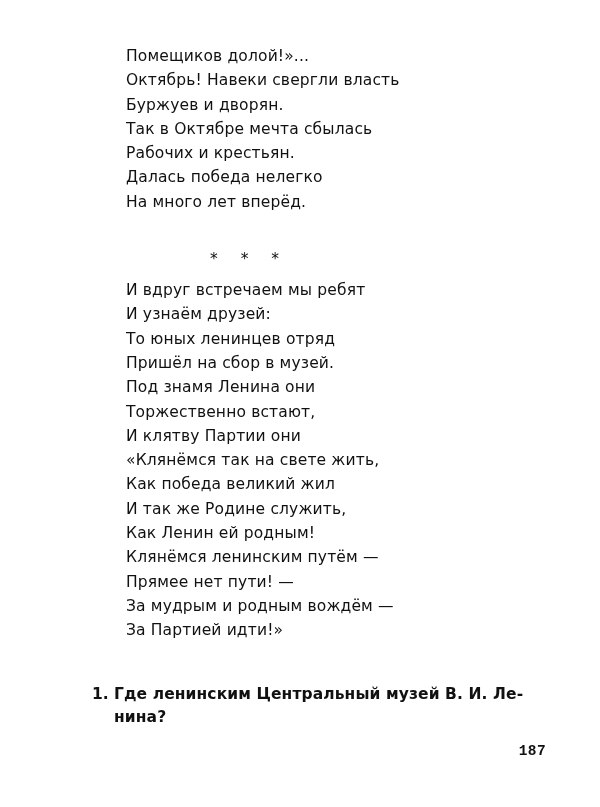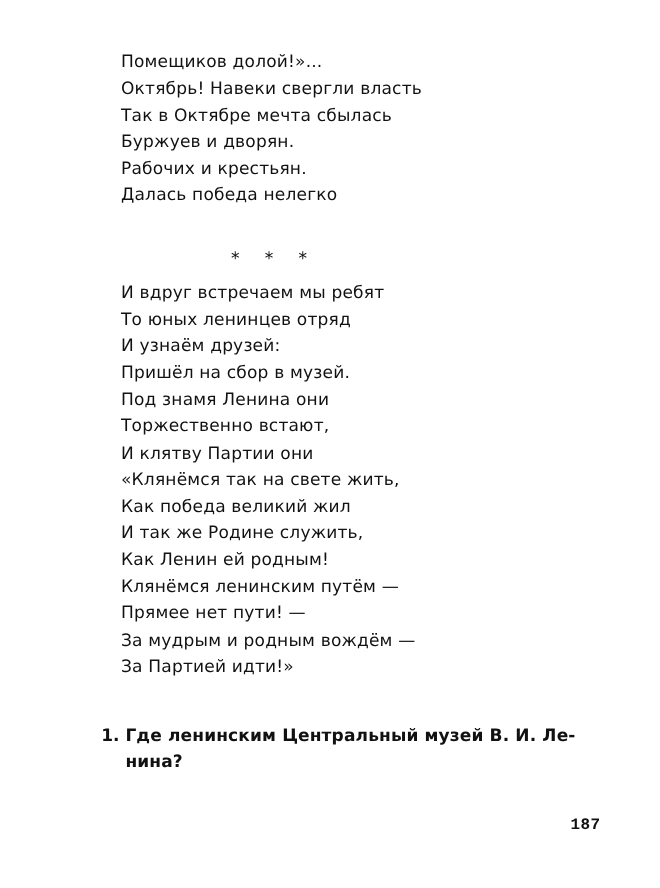--- a/index.html
+++ b/index.html
@@ -16,21 +16,21 @@
     overflow: hidden;
   }
   .page {
     position: relative;
     width: 600px;
     height: 807px;
     box-sizing: border-box;
     padding: 40px 48px 30px 48px;
   }
   .poem-block {
-    margin-left: 62px;
+    margin-left: 78px;
     margin-top: 4px;
   }
   .verse-line {
     font-size: 15.5px;
     line-height: 24.3px;
     white-space: pre;
     letter-spacing: 0.15px;
   }
   .stanza-gap {
     height: 24px;
@@ -75,34 +75,35 @@
   }
 </style>
 </head>
 <body>
 
 <div class="page">
 
   <div class="poem-block">
     <div class="verse-line">Помещиков долой!»...</div>
     <div class="verse-line">Октябрь! Навеки свергли власть</div>
+    <div class="verse-line">Буржуев и дворян.</div>
     <div class="verse-line">Так в Октябре мечта сбылась</div>
-    <div class="verse-line">Буржуев и дворян.</div>
     <div class="verse-line">Рабочих и крестьян.</div>
     <div class="verse-line">Далась победа нелегко</div>
+    <div class="verse-line">На много лет вперёд.</div>
   </div>
 
   <div class="stanza-gap"></div>
 
   <div class="asterisks">*  *  *</div>
 
   <div class="poem-block">
     <div class="verse-line">И вдруг встречаем мы ребят</div>
+    <div class="verse-line">И узнаём друзей:</div>
     <div class="verse-line">То юных ленинцев отряд</div>
-    <div class="verse-line">И узнаём друзей:</div>
     <div class="verse-line">Пришёл на сбор в музей.</div>
     <div class="verse-line">Под знамя Ленина они</div>
     <div class="verse-line">Торжественно встают,</div>
     <div class="verse-line">И клятву Партии они</div>
     <div class="verse-line">«Клянёмся так на свете жить,</div>
     <div class="verse-line">Как победа великий жил</div>
     <div class="verse-line">И так же Родине служить,</div>
     <div class="verse-line">Как Ленин ей родным!</div>
     <div class="verse-line">Клянёмся ленинским путём —</div>
     <div class="verse-line">Прямее нет пути! —</div>

